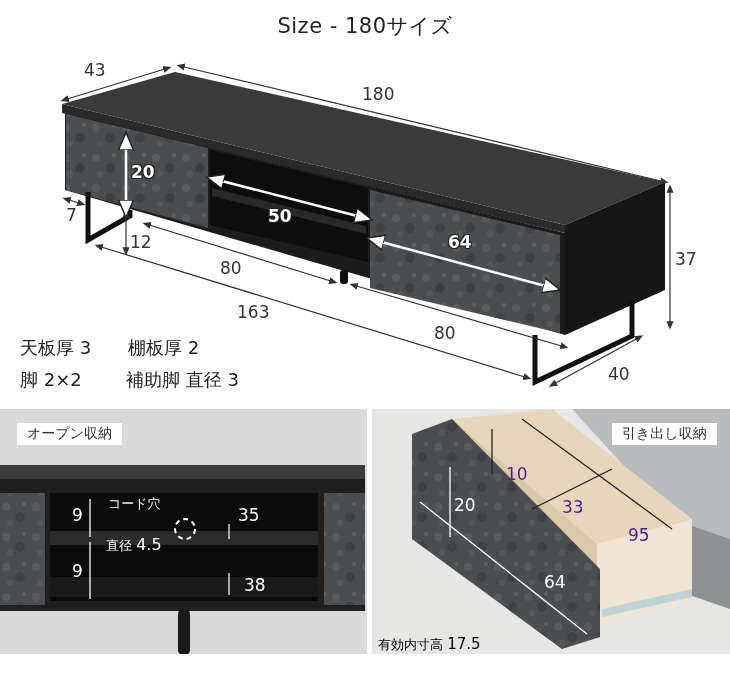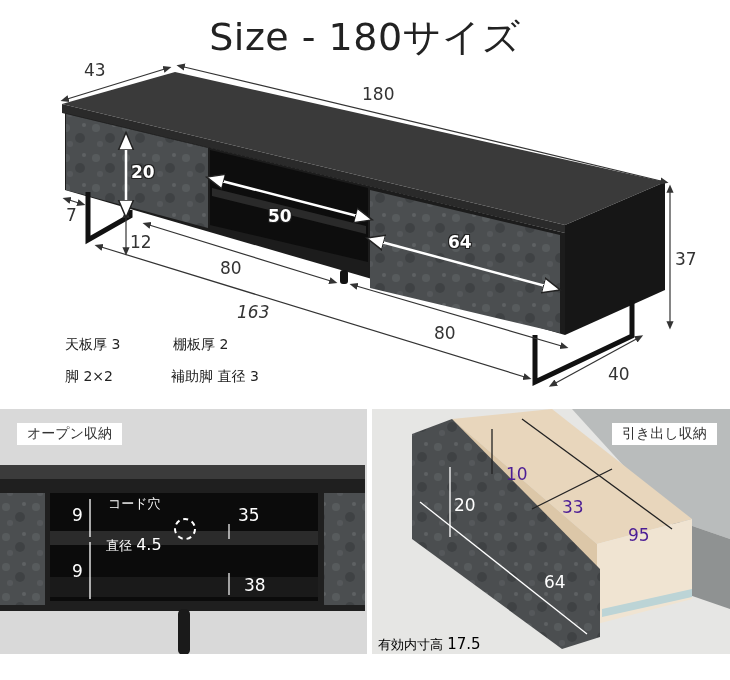--- a/index.html
+++ b/index.html
@@ -1,23 +1,23 @@
 <!DOCTYPE html>
 <html><head>
 <meta charset="utf-8">
 <style>
   html, body { margin: 0; padding: 0; }
   body { width: 730px; height: 680px; background: #ffffff; position: relative; overflow: hidden;
          font-family: "DejaVu Sans", "Liberation Sans", sans-serif; color: #222; }
   .abs { position: absolute; }
-  .title { left: 0; top: 12px; width: 730px; text-align: center; font-size: 38px; color: #222; letter-spacing: 0.5px; }
+  .title { left: 0; top: 12px; width: 730px; text-align: center; font-size: 21px; color: #222; letter-spacing: 0.5px; }
   .dim { font-size: 17px; color: #333; }
   .dim-w { font-size: 17px; color: #fff; font-weight: bold;
            text-shadow: -1px -1px 0 #222, 1px -1px 0 #222, -1px 1px 0 #222, 1px 1px 0 #222; }
-  .spec { font-size: 14px; color: #222; margin-left: 45px; }
+  .spec { font-size: 18px; color: #222; }
   .panel-label { background: #fff; padding: 2px 10px; font-size: 14px; color: #333; }
   .photo-dim { font-size: 17px; color: #fff; }
   .photo-dim-dark { font-size: 17px; color: #4c1d95; }
   .small-w { font-size: 13px; color: #fff; line-height: 15px; }
   .caption { font-size: 13px; color: #000000; }
   svg { position: absolute; left: 0; top: 0; }
 </style>
 </head>
 <body>
 
@@ -75,21 +75,21 @@
 </svg>
 
 <div class="abs dim" style="left:84px;top:60px;">43</div>
 <div class="abs dim" style="left:362px;top:84px;">180</div>
 <div class="abs dim-w" style="left:131px;top:162px;">20</div>
 <div class="abs dim" style="left:66px;top:205px;">7</div>
 <div class="abs dim" style="left:130px;top:232px;">12</div>
 <div class="abs dim-w" style="left:268px;top:206px;">50</div>
 <div class="abs dim-w" style="left:448px;top:232px;">64</div>
 <div class="abs dim" style="left:220px;top:258px;">80</div>
-<div class="abs dim" style="left:237px;top:302px;font-style:italic;">163</div>
+<div class="abs dim" style="left:237px;top:302px;">163</div>
 <div class="abs dim" style="left:434px;top:323px;">80</div>
 <div class="abs dim" style="left:675px;top:249px;">37</div>
 <div class="abs dim" style="left:608px;top:364px;">40</div>
 
 <div class="abs spec" style="left:20px;top:336px;">
   <span>天板厚</span>
   <span>3</span>
 </div>
 <div class="abs spec" style="left:128px;top:336px;">
   <span>棚板厚</span>

